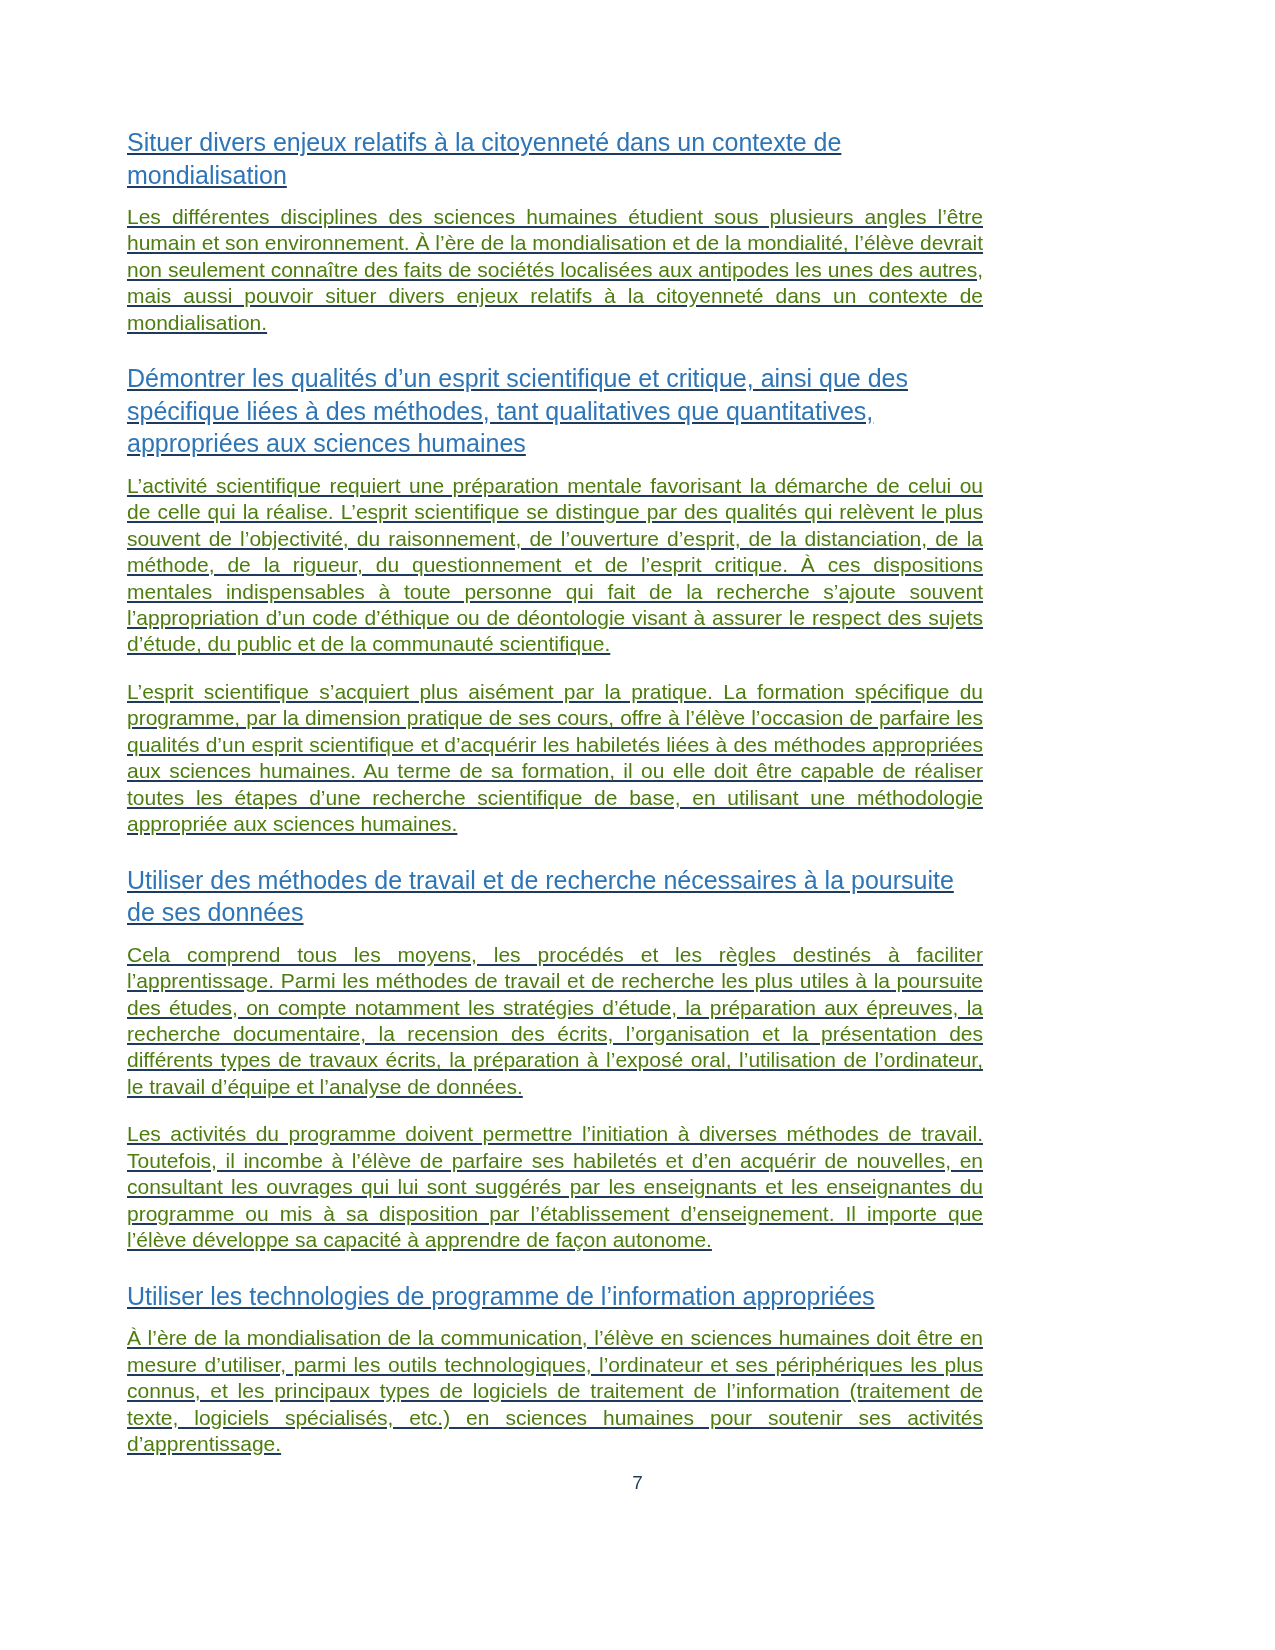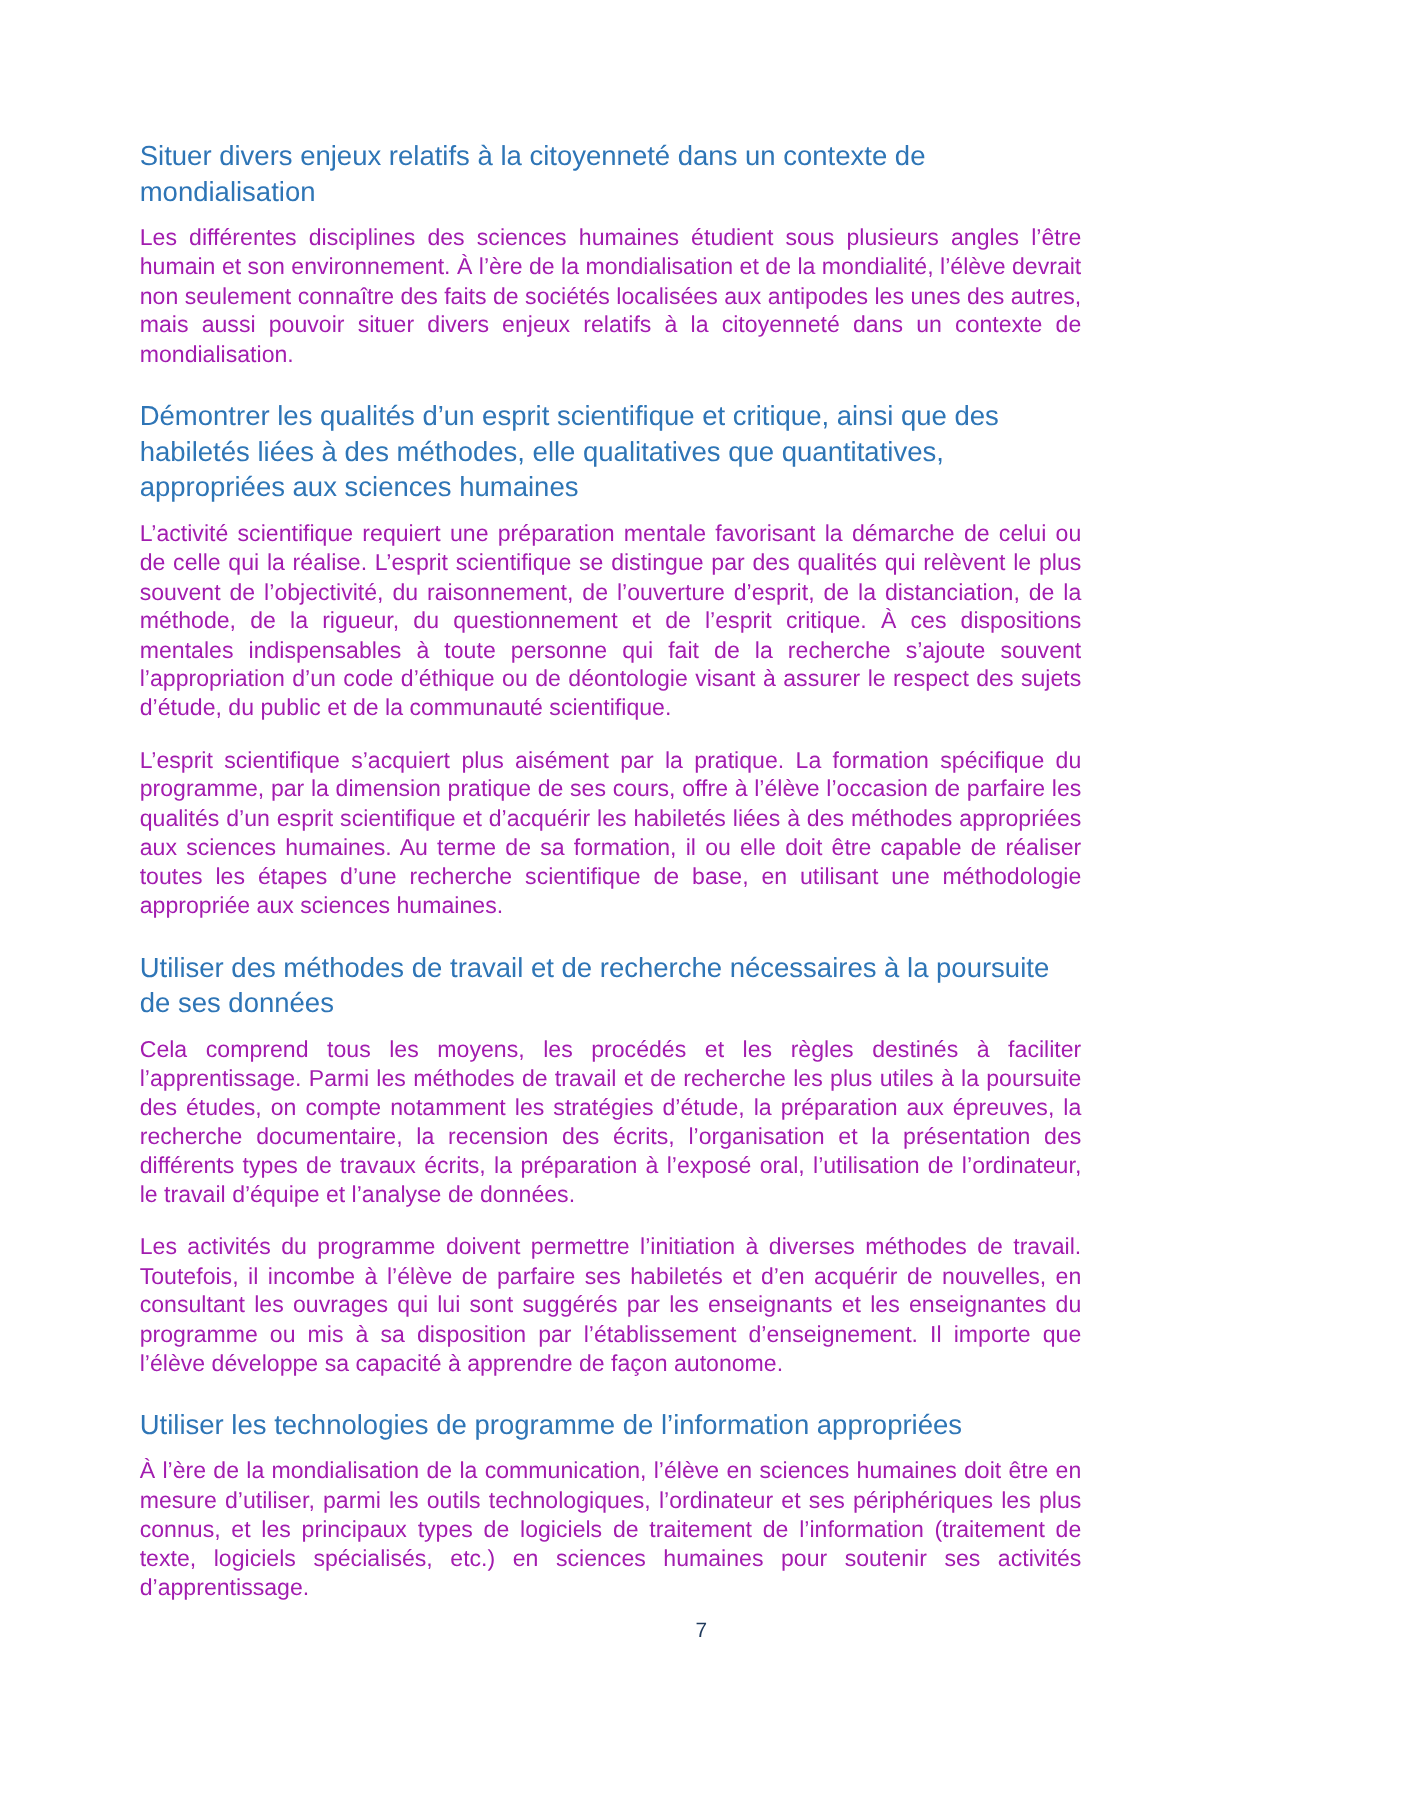--- a/index.html
+++ b/index.html
@@ -14,40 +14,41 @@
     color: #1f3a5c;
   }
   .page {
     position: absolute;
     top: 0; left: 0;
     width: 1113px;
     height: 1650px;
     padding: 126px 130px 0 127px;
     background: #ffffff;
     overflow: hidden;
+    text-decoration: underline;
   }
   .content {
     width: 100%;
   }
   h2.section-heading {
     color: #2e75b6;
     font-size: 25px;
     font-weight: 400;
     line-height: 1.3;
     margin: 26px 0 13px 0;
   }
   section:first-child h2.section-heading {
     margin-top: 0;
   }
   p.body-paragraph {
     font-size: 21px;
     line-height: 1.26;
     text-align: justify;
     margin: 0 0 21px 0;
-    color: #a21caf;
+    color: #4d7c0f;
   }
   .page-footer {
     position: absolute;
     top: 1472px;
     left: 0;
     width: 1275px;
     text-align: center;
   }
   .page-number {
     font-size: 19px;
@@ -59,21 +60,21 @@
 
 <div class="page">
   <div class="content">
 
     <section>
       <h2 class="section-heading">Situer divers enjeux relatifs à la citoyenneté dans un contexte de mondialisation</h2>
       <p class="body-paragraph">Les différentes disciplines des sciences humaines étudient sous plusieurs angles l’être humain et son environnement. À l’ère de la mondialisation et de la mondialité, l’élève devrait non seulement connaître des faits de sociétés localisées aux antipodes les unes des autres, mais aussi pouvoir situer divers enjeux relatifs à la citoyenneté dans un contexte de mondialisation.</p>
     </section>
 
     <section>
-      <h2 class="section-heading">Démontrer les qualités d’un esprit scientifique et critique, ainsi que des habiletés liées à des méthodes, elle qualitatives que quantitatives, appropriées aux sciences humaines</h2>
+      <h2 class="section-heading">Démontrer les qualités d’un esprit scientifique et critique, ainsi que des spécifique liées à des méthodes, tant qualitatives que quantitatives, appropriées aux sciences humaines</h2>
       <p class="body-paragraph">L’activité scientifique requiert une préparation mentale favorisant la démarche de celui ou de celle qui la réalise. L’esprit scientifique se distingue par des qualités qui relèvent le plus souvent de l’objectivité, du raisonnement, de l’ouverture d’esprit, de la distanciation, de la méthode, de la rigueur, du questionnement et de l’esprit critique. À ces dispositions mentales indispensables à toute personne qui fait de la recherche s’ajoute souvent l’appropriation d’un code d’éthique ou de déontologie visant à assurer le respect des sujets d’étude, du public et de la communauté scientifique.</p>
       <p class="body-paragraph">L’esprit scientifique s’acquiert plus aisément par la pratique. La formation spécifique du programme, par la dimension pratique de ses cours, offre à l’élève l’occasion de parfaire les qualités d’un esprit scientifique et d’acquérir les habiletés liées à des méthodes appropriées aux sciences humaines. Au terme de sa formation, il ou elle doit être capable de réaliser toutes les étapes d’une recherche scientifique de base, en utilisant une méthodologie appropriée aux sciences humaines.</p>
     </section>
 
     <section>
       <h2 class="section-heading">Utiliser des méthodes de travail et de recherche nécessaires à la poursuite de ses données</h2>
       <p class="body-paragraph">Cela comprend tous les moyens, les procédés et les règles destinés à faciliter l’apprentissage. Parmi les méthodes de travail et de recherche les plus utiles à la poursuite des études, on compte notamment les stratégies d’étude, la préparation aux épreuves, la recherche documentaire, la recension des écrits, l’organisation et la présentation des différents types de travaux écrits, la préparation à l’exposé oral, l’utilisation de l’ordinateur, le travail d’équipe et l’analyse de données.</p>
       <p class="body-paragraph">Les activités du programme doivent permettre l’initiation à diverses méthodes de travail. Toutefois, il incombe à l’élève de parfaire ses habiletés et d’en acquérir de nouvelles, en consultant les ouvrages qui lui sont suggérés par les enseignants et les enseignantes du programme ou mis à sa disposition par l’établissement d’enseignement. Il importe que l’élève développe sa capacité à apprendre de façon autonome.</p>
     </section>
 

